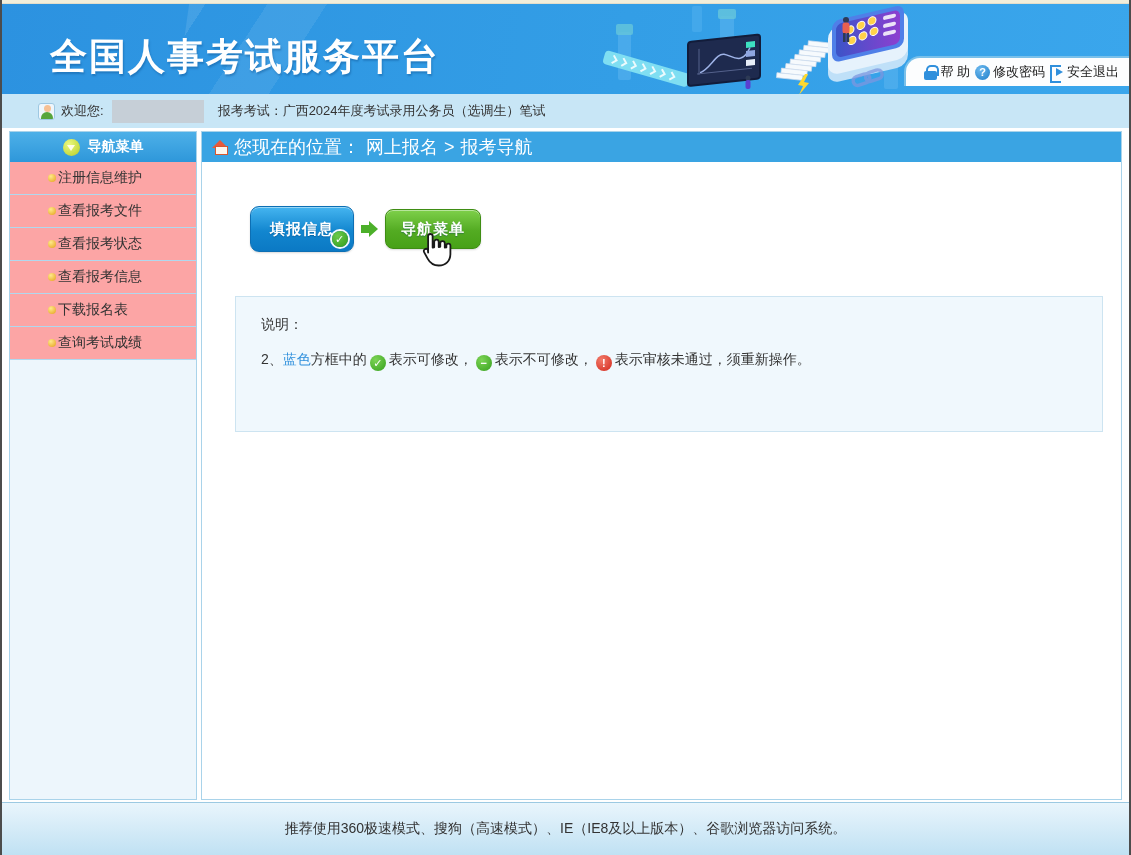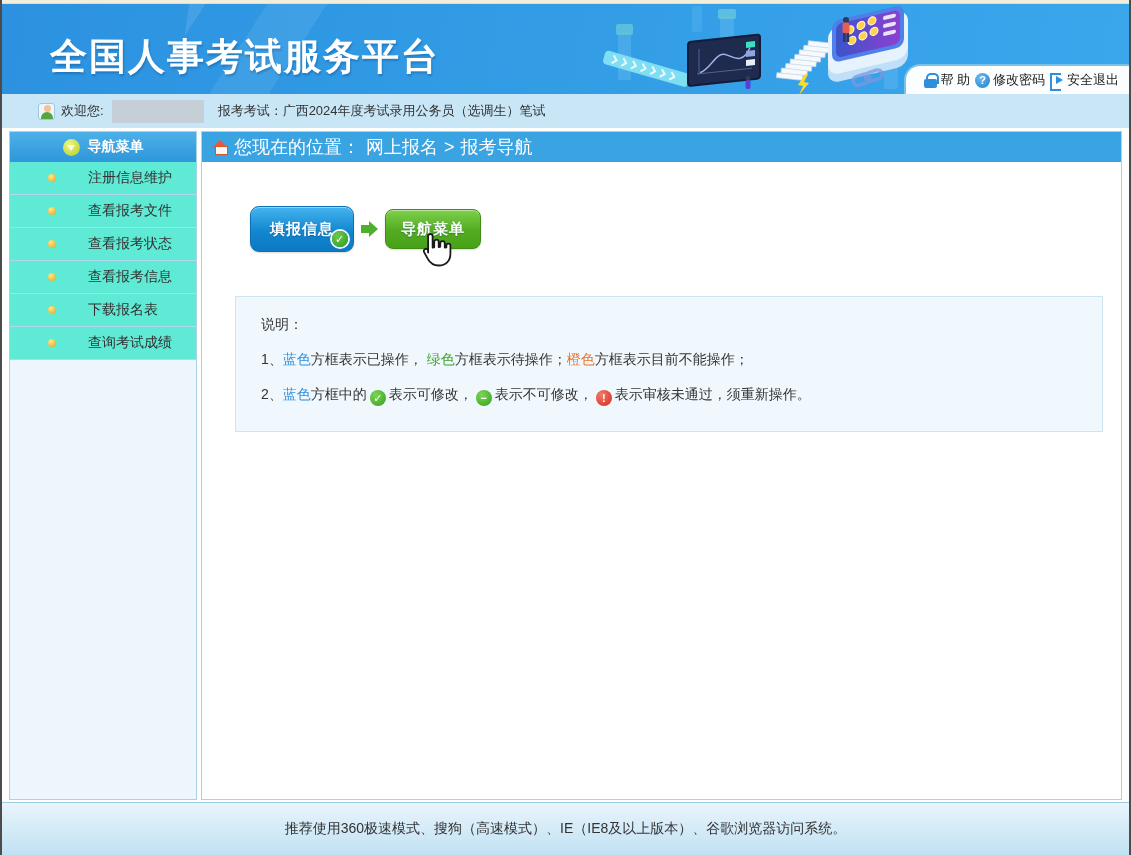--- a/index.html
+++ b/index.html
@@ -13,21 +13,21 @@
 
   
   .header { height:90px; background:linear-gradient(100deg,#2c92e0 0%,#339ee6 55%,#3aa6ec 100%); position:relative; overflow:hidden; }
   .header::before { content:""; position:absolute; left:180px; top:-40px; width:260px; height:200px;
       background:linear-gradient(115deg, rgba(255,255,255,.10) 0 38px, transparent 38px 90px, rgba(255,255,255,.08) 90px 140px, transparent 140px);
       transform:rotate(8deg); }
   .site-title { position:absolute; left:48px; top:28px; color:#fff; font-size:37px; font-weight:bold;
       letter-spacing:2px; text-shadow:1px 2px 2px rgba(10,70,130,.35); }
   .illu { position:absolute; left:598px; top:0; width:310px; height:90px; }
 
-  .header-links { position:absolute; right:0; bottom:0; height:30px; background:#fcfdfe;
+  .header-links { position:absolute; right:0; bottom:8px; height:30px; background:#fcfdfe;
       border-top:2px solid #79c0ea; border-left:2px solid #79c0ea; border-top-left-radius:16px;
       display:flex; align-items:center; gap:5px; padding:0 10px 0 18px; font-size:13px; color:#222; }
   .hlink { display:flex; align-items:center; gap:3px; cursor:pointer; color:#222; text-decoration:none; }
 
   
   .ic-lock { width:13px; height:15px; position:relative; display:inline-block; }
   .ic-lock::before { content:""; position:absolute; top:0; left:2px; width:9px; height:9px;
       border:2px solid #2f8fdc; border-bottom:none; border-radius:5px 5px 0 0; }
   .ic-lock::after { content:""; position:absolute; bottom:0; left:0; width:13px; height:9px;
       background:#2f8fdc; border-radius:2px; }
@@ -55,22 +55,22 @@
   .content { height:669px; display:flex; gap:4px; padding:0 7px; background:#fff; }
 
   .sidebar { width:188px; border:1px solid #a9d3ea; background:#edf6fc; display:flex; flex-direction:column; }
   .sidebar-header { height:30px; background:linear-gradient(#4db0e8,#2e97da); display:flex; align-items:center;
       justify-content:center; gap:8px; color:#fff; font-weight:bold; font-size:14px; }
   .ic-nav { width:17px; height:17px; border-radius:50%; background:radial-gradient(circle at 35% 30%,#eaf87e,#b5cd27);
       display:inline-flex; align-items:center; justify-content:center; }
   .ic-nav::after { content:""; width:0; height:0; border-left:4px solid transparent; border-right:4px solid transparent;
       border-top:6px solid #fffce6; margin-top:1px; }
   .sidebar ul { list-style:none; }
-  .sidebar li { height:33px; display:flex; align-items:center; gap:32px; padding-left:38px;
-      background:#5eead4; border-bottom:1px solid #b0d8ef; font-size:14px; color:#333; cursor:pointer; }
+  .sidebar li { height:33px; display:flex; align-items:center; gap:2px; padding-left:38px;
+      background:#fca5a5; border-bottom:1px solid #b0d8ef; font-size:14px; color:#333; cursor:pointer; }
   .ic-dot { width:8px; height:8px; border-radius:50%;
       background:radial-gradient(circle at 35% 30%,#ffe98a,#e5a11c); flex:0 0 auto; }
   .sidebar-filler { flex:1; background:#edf6fc; }
 
   .main { flex:1; border:1px solid #a9d3ea; background:#fff; display:flex; flex-direction:column; }
   .breadcrumb { height:30px; background:#3aa4e3; display:flex; align-items:center; gap:6px;
       padding-left:10px; color:#fff; font-size:18px; }
   .breadcrumb a { color:#fff; text-decoration:none; cursor:pointer; }
   .ic-home { width:16px; height:15px; position:relative; display:inline-block; }
   .ic-home::before { content:""; position:absolute; top:0; left:0; width:0; height:0;
@@ -295,23 +295,20 @@
             <span>导航菜单</span>
             <svg class="cursor" viewBox="0 0 32 36">
               <path d="M11 2c1.2 0 2 .9 2 2.1V14l1.4-.2V9c0-1.1.9-2 2-2s2 .9 2 2v4.6l1.4-.2v-3c0-1.1.9-2 2-2s2 .9 2 2v3.6l1.4-.1v-1.6c0-1 .8-1.8 1.8-1.8s1.8.8 1.8 1.8v7.3c0 6.5-4.2 10.4-10.4 10.4-4.7 0-7.5-1.8-9.7-5.9l-3.3-6c-.5-.9-.2-2.1.7-2.6.9-.6 2.1-.3 2.7.5L9 18.5V4.1C9 2.9 9.8 2 11 2z" fill="#ffffff" stroke="#1a1a1a" stroke-width="1.6" stroke-linejoin="round"></path>
             </svg>
           </div>
         </div>
 
         <div class="notebox">
           <p>说明：</p>
           <p>
-            <span>1、</span><span class="c-blue">蓝色</span><span>方框表示已操作， </span><span class="c-green">绿色</span><span>方框表示待操作；</span><span class="c-orange">橙色</span><span>方框表示目前不能操作；</span>
-          </p>
-          <p>
             <span>2、</span><span class="c-blue">蓝色</span><span>方框中的</span><span class="cic green">✓</span><span>表示可修改，</span><span class="cic green">−</span><span>表示不可修改，</span><span class="cic red">!</span><span>表示审核未通过，须重新操作。</span>
           </p>
         </div>
       </div>
     </main>
   </div>
 
   <div class="gap2"></div>
 
   <div class="footer">

